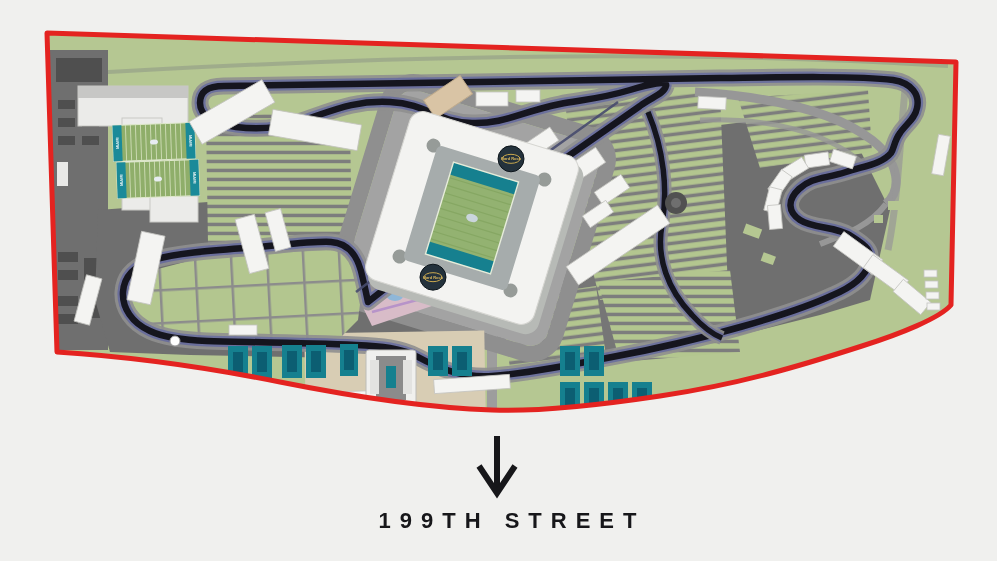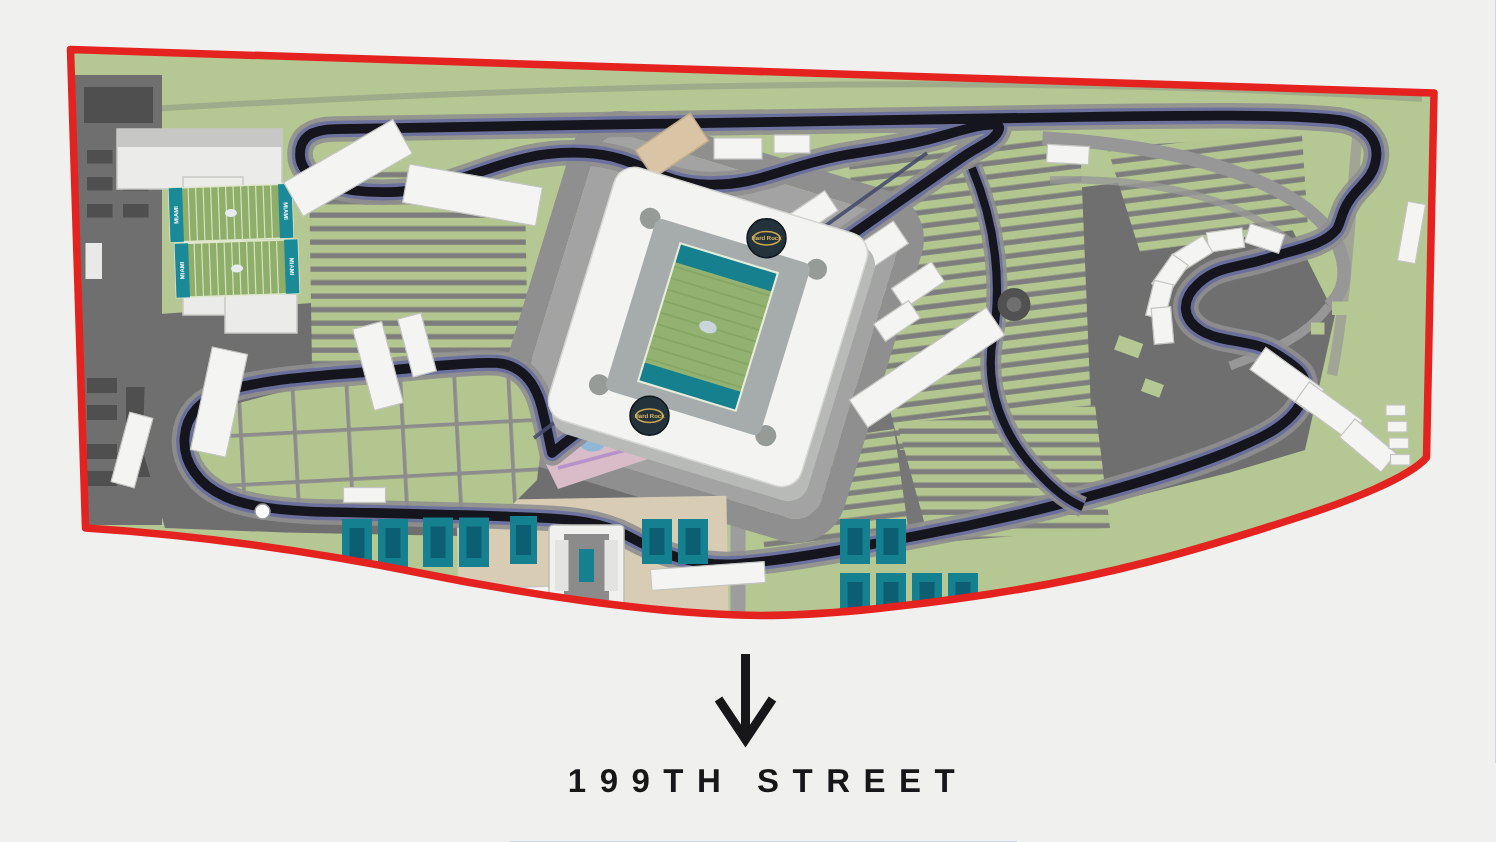--- a/index.html
+++ b/index.html
@@ -1,16 +1,16 @@
 <!DOCTYPE html>
 <html><head>
 <meta charset="utf-8">
 <style>
   html,body{margin:0;padding:0;background:#f0f0ee;}
-  .stage{position:relative;width:997px;height:561px;background:#3b82f6;overflow:hidden;
+  .stage{position:relative;width:997px;height:561px;background:#8b5cf6;overflow:hidden;
          font-family:"Liberation Sans", sans-serif;}
   svg{display:block}
   .street-label{font-family:"Liberation Sans", sans-serif;font-weight:700;font-size:22px;
                 letter-spacing:9px;fill:#17171a;}
   .tiny-label{font-family:"Liberation Sans", sans-serif;font-weight:700;}
   rect,path,circle,ellipse,polygon{shape-rendering:auto;}
 </style>
 </head>
 <body>
 

